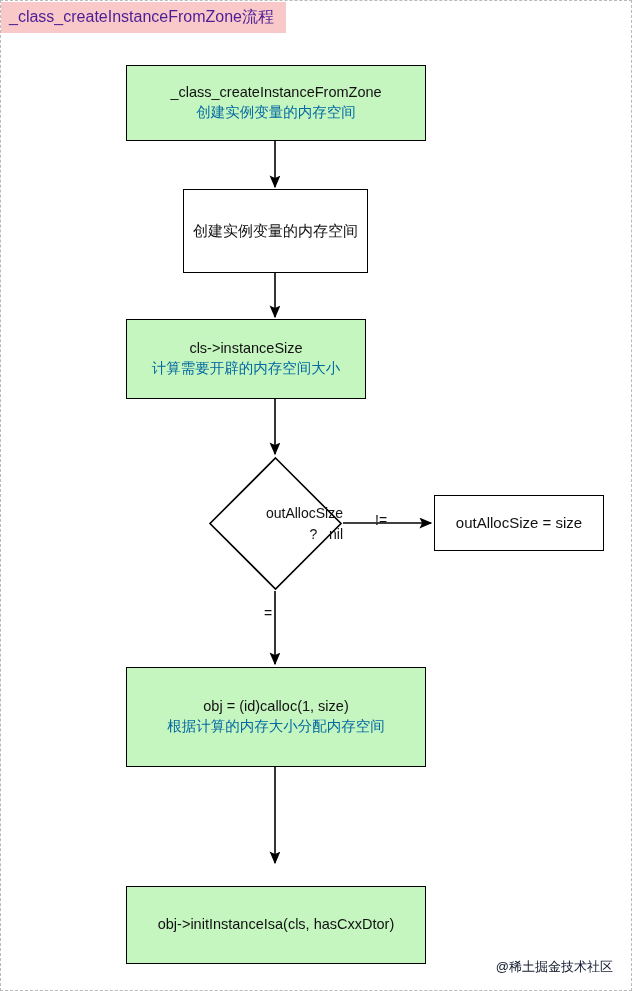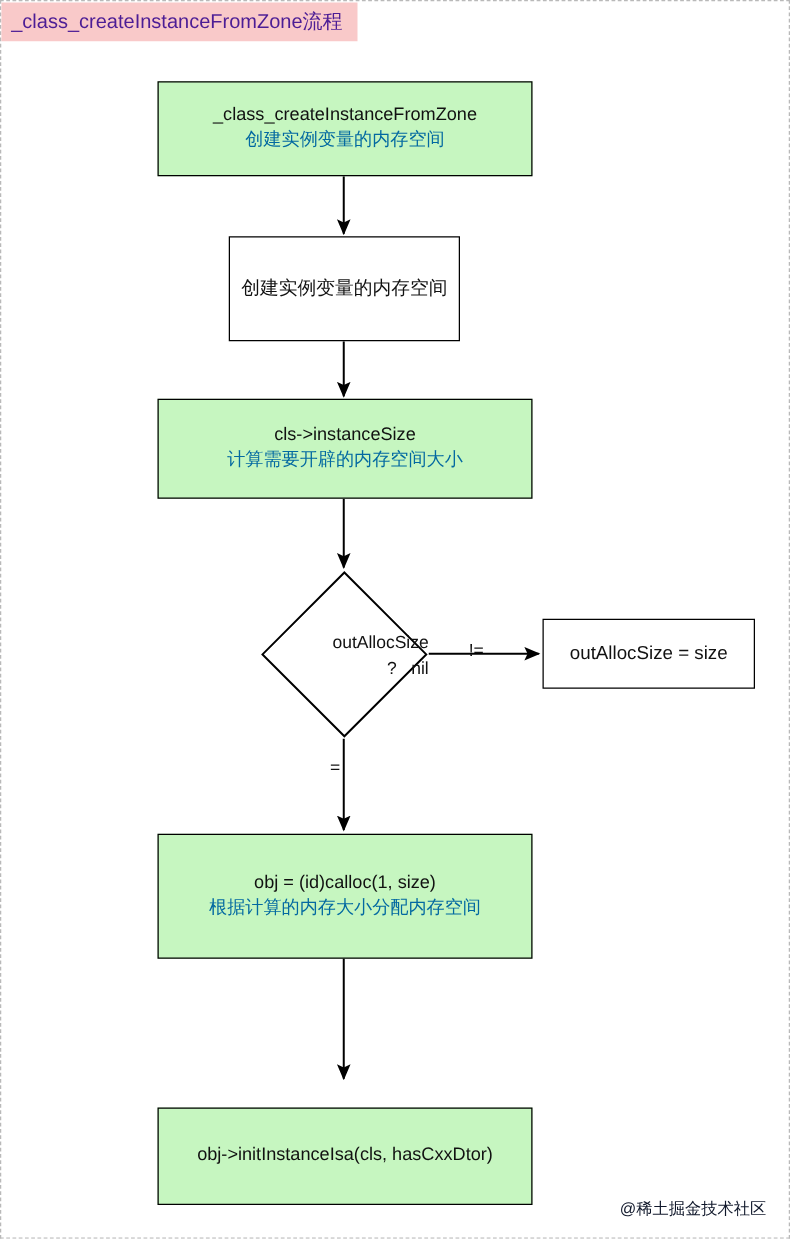--- a/index.html
+++ b/index.html
@@ -157,21 +157,21 @@
 
   <div class="node green" style="left:125px; top:64px; width:300px; height:76px;">
     <div class="main-line">_class_createInstanceFromZone</div>
     <div class="sub-line">创建实例变量的内存空间</div>
   </div>
 
   <div class="node white" style="left:182px; top:188px; width:185px; height:84px;">
     <div class="plain-line">创建实例变量的内存空间</div>
   </div>
 
-  <div class="node green" style="left:125px; top:318px; width:300px; height:80px;">
+  <div class="node green" style="left:125px; top:318px; width:240px; height:80px;">
     <div class="main-line">cls-&gt;instanceSize</div>
     <div class="sub-line">计算需要开辟的内存空间大小</div>
   </div>
 
   <div id="decision-wrap">
     <svg width="135" height="135" viewBox="0 0 135 135">
       <polygon points="67.5,2 133,67.5 67.5,133 2,67.5" fill="#ffffff" stroke="#000000" stroke-width="1.6"></polygon>
     </svg>
     <div class="diamond-text">
       <div class="dline">outAllocSize</div>

